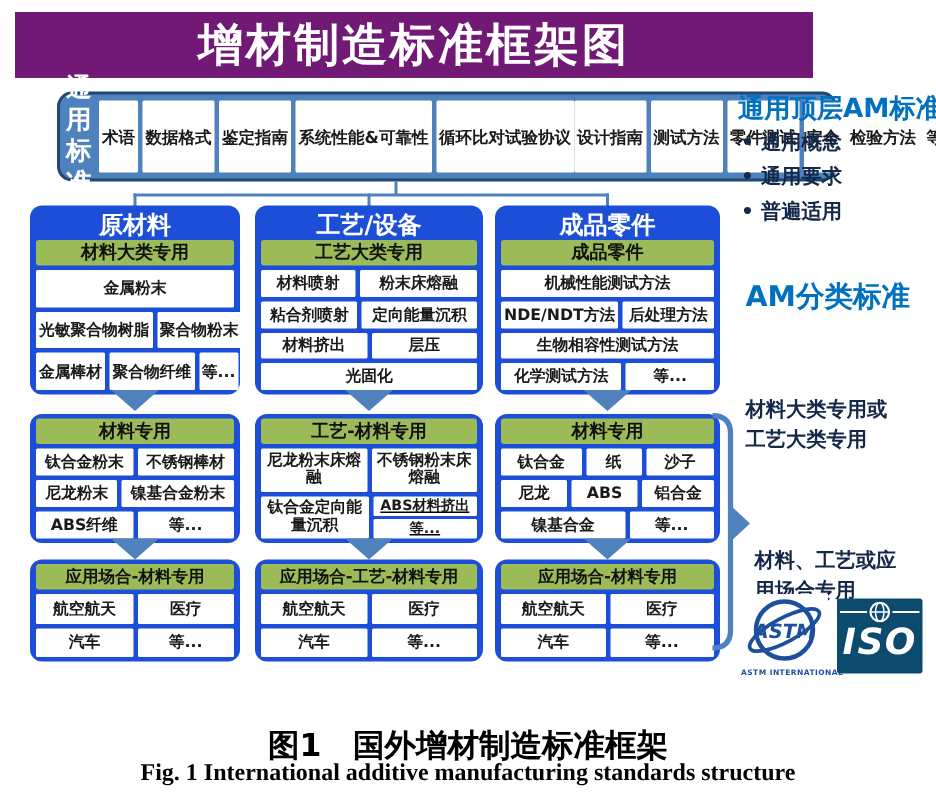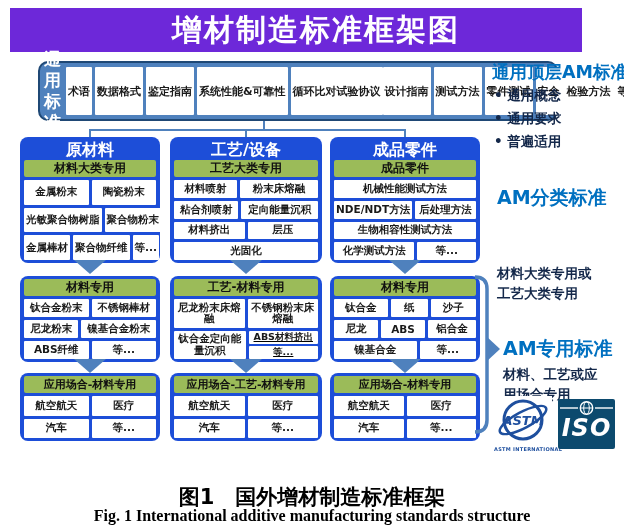--- a/index.html
+++ b/index.html
@@ -1,20 +1,20 @@
 <!DOCTYPE html>
 <html><head>
 <meta charset="utf-8">
 <style>
   html,body{margin:0;padding:0;background:#fff;}
   .stage{position:relative;width:624px;height:529px;background:#fff;overflow:hidden;
          font-family:"DejaVu Sans","Liberation Sans",sans-serif;}
   
-  .titlebar{position:absolute;left:10px;top:8px;width:532px;height:44px;background:#6d28d9;
-            color:#fff;font-weight:700;font-size:30px;display:flex;align-items:center;justify-content:center;letter-spacing:2px;padding-left:40px;}
+  .titlebar{position:absolute;left:10px;top:8px;width:532px;height:44px;background:#701a75;
+            color:#fff;font-weight:700;font-size:30px;display:flex;align-items:center;justify-content:center;letter-spacing:2px;}
   
   .gen{position:absolute;left:38px;top:61px;width:520px;height:60px;background:#4f81bd;
        border:2px solid #1f4875;border-radius:10px;box-sizing:border-box;display:flex;gap:5px;padding:4px;}
   .gen-label{width:60px;color:#fff;font-weight:700;font-size:17px;line-height:1.25;
              display:flex;align-items:center;justify-content:center;text-align:center;}
   .gen-grid{flex:1;display:flex;flex-direction:row;gap:0;}
   .row{display:flex;gap:3px;flex:1;min-height:0;}
   .wb{background:#fff;color:#1a1a1a;font-weight:700;font-size:11px;flex:1;display:flex;
       align-items:center;justify-content:center;text-align:center;white-space:nowrap;padding:0 2px;border-radius:1px;}
   
@@ -86,21 +86,20 @@
   <div class="cl" style="left:89px;top:129px;width:2px;height:9px;"></div>
   <div class="cl" style="left:245px;top:129px;width:2px;height:9px;"></div>
   <div class="cl" style="left:404px;top:129px;width:2px;height:9px;"></div>
 
   <div class="band" style="left:20px;top:137px;width:140px;height:126px;">
     <div class="ct">原材料</div>
     <div class="gh">材料大类专用</div>
     <div class="items">
       <div class="row">
         <div class="wb">金属粉末</div>
-        <div class="wb">陶瓷粉末</div>
       </div>
       <div class="row">
         <div class="wb" style="flex:1.45">光敏聚合物树脂</div>
         <div class="wb" style="flex:1">聚合物粉末</div>
       </div>
       <div class="row">
         <div class="wb" style="flex:1">金属棒材</div>
         <div class="wb" style="flex:1.2">聚合物纤维</div>
         <div class="wb" style="flex:0.55">等...</div>
       </div>
@@ -264,21 +263,20 @@
 
   <div class="ann-title" style="left:497px;top:185px;font-size:19px;">AM分类标准</div>
   <div class="ann-desc" style="left:497px;top:215px;margin-top:48px;">材料大类专用或
 工艺大类专用</div>
 
   <svg width="40" height="184" viewBox="0 0 40 184" style="position:absolute;left:470px;top:268px;">
     <path d="M5 9 Q17 9 17 21 L17 152 Q17 164 5 164" fill="none" stroke="#4f81bd" stroke-width="3.5"></path>
     <polygon points="16,68 30,81 16,94" fill="#4f81bd"></polygon>
   </svg>
 
-  <div class="ann-title" style="left:503px;top:336px;font-size:19px;">AM专用标准</div>
   <div class="ann-desc" style="left:503px;top:364px;">材料、工艺或应
 用场合专用</div>
 
   <div class="astm">
     <svg width="58" height="50" viewBox="0 0 58 50">
       <circle cx="29" cy="24" r="19" fill="#fff" stroke="#1e4f9e" stroke-width="3"></circle>
       <ellipse cx="29" cy="24" rx="26" ry="8" fill="none" stroke="#1e4f9e" stroke-width="2.5" transform="rotate(-28 29 24)"></ellipse>
       <text x="29" y="29" text-anchor="middle" font-size="13" font-style="italic" font-weight="bold" fill="#1e4f9e" font-family="DejaVu Sans, sans-serif">ASTM</text>
     </svg>
     <div class="astm-cap">ASTM INTERNATIONAL</div>

